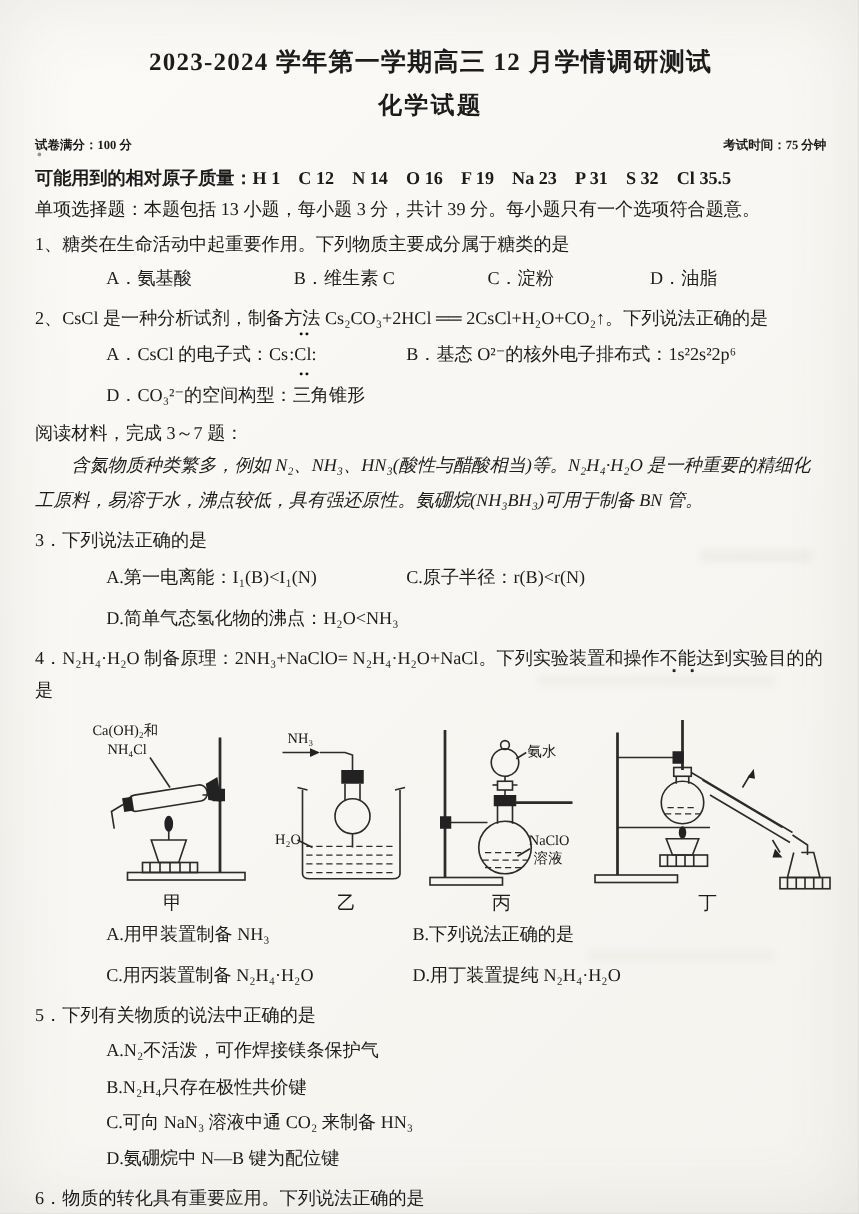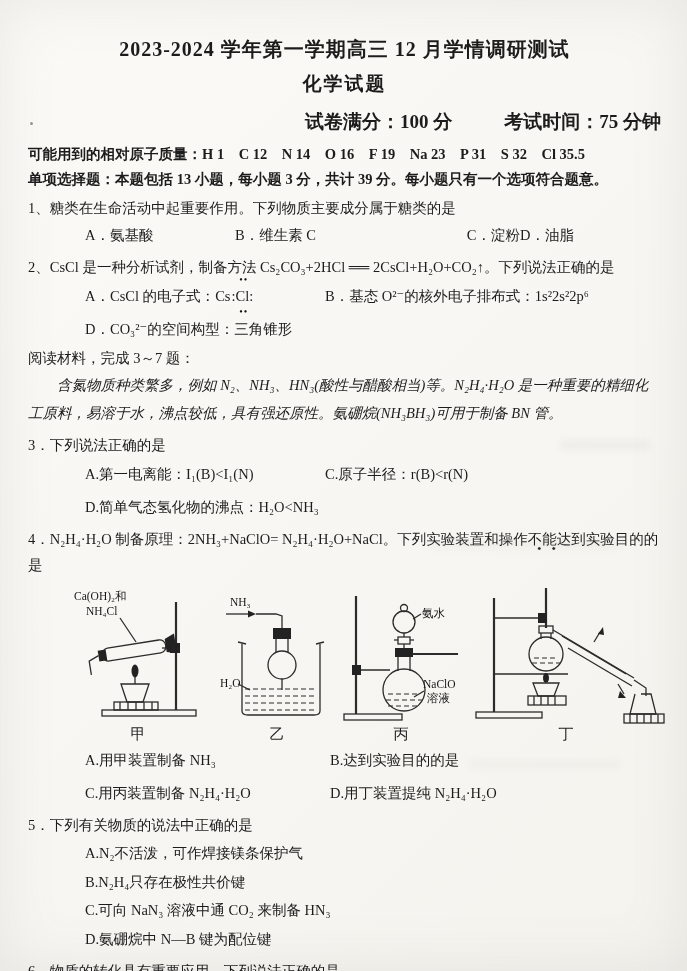--- a/index.html
+++ b/index.html
@@ -6,27 +6,27 @@
   .paper {
     position:relative; width:687px; height:971px; margin:0 auto;
     background:linear-gradient(135deg,#fbfaf7 0%,#f7f6f2 55%,#f4f3ee 100%);
     box-shadow:inset 0 0 60px rgba(120,115,105,.12);
     font-family:"Liberation Serif","DejaVu Serif",serif;
     color:#1c1c1c; box-sizing:border-box; padding:30px 26px 0 28px;
     overflow:hidden;
   }
   .title { font-size:20px; font-weight:bold; text-align:center; margin:6px 0 8px; letter-spacing:1px; }
   .subtitle { font-size:19px; font-weight:bold; text-align:center; margin:0 0 12px; letter-spacing:2px; }
-  .info-line { display:flex; justify-content:flex-end; gap:52px; font-weight:bold; font-size:19px; margin:0 0 10px; }
+  .info-line { display:flex; justify-content:space-between; gap:52px; font-weight:bold; font-size:10px; margin:0 0 10px; }
   .atomic { font-weight:bold; font-size:14.5px; margin:2px 0 6px; }
-  .section-instr { font-weight:bold; font-size:14.5px; margin:0 0 6px; }
+  .section-instr { font-weight:normal; font-size:14.5px; margin:0 0 6px; }
   .stem { font-size:14.5px; line-height:1.8; margin:5px 0 1px; }
   .opts { padding-left:57px; font-size:14.5px; line-height:1.85; }
   .opts-4 { display:flex; margin:1px 0 3px; }
-  .opts-4 span:nth-child(1){ width:150px; } .opts-4 span:nth-child(2){ width:155px; } .opts-4 span:nth-child(3){ width:130px;text-align:right; }
+  .opts-4 span:nth-child(1){ width:150px; } .opts-4 span:nth-child(2){ width:155px; } .opts-4 span:nth-child(3){ width:130px; }
   .opts-2 { display:grid; grid-template-columns:240px 1fr; row-gap:6px; margin:3px 0 5px; }
   .opts-1 > div { margin:2px 0; }
   .reading-intro { font-size:14.5px; margin:6px 0 0; }
   .reading-body { font-size:14.5px; font-style:italic; text-indent:2em; line-height:1.95; margin:3px 0 4px; }
   .emph { background-image:radial-gradient(circle,#222 1.2px,transparent 1.5px);
           background-size:14.5px 5px; background-repeat:repeat-x; background-position:4px bottom;
           padding-bottom:4px; }
   
   .efml { white-space:nowrap; }
   .cl-wrap { position:relative; display:inline-block; padding:0 1px; }
@@ -227,21 +227,21 @@
           <line class="ln" x1="178" y1="128" x2="178" y2="137"></line>
           <line class="ln" x1="185" y1="128" x2="185" y2="137"></line>
           <line class="ln" x1="192" y1="128" x2="192" y2="137"></line>
         </svg>
         <div class="fig-caption">丁</div>
       </div>
     </div>
 
     <div class="opts opts-2" style="grid-template-columns:245px 1fr;">
       <span>A.用甲装置制备 NH₃</span>
-      <span>B.达到实验目的的是</span>
+      <span>B.下列说法正确的是</span>
       <span>C.用丙装置制备 N₂H₄·H₂O</span>
       <span>D.用丁装置提纯 N₂H₄·H₂O</span>
     </div>
   </div>
 
   <div>
     <div class="stem">5．下列有关物质的说法中正确的是</div>
     <div class="opts opts-1">
       <div>A.N₂不活泼，可作焊接镁条保护气</div>
       <div>B.N₂H₄只存在极性共价键</div>

